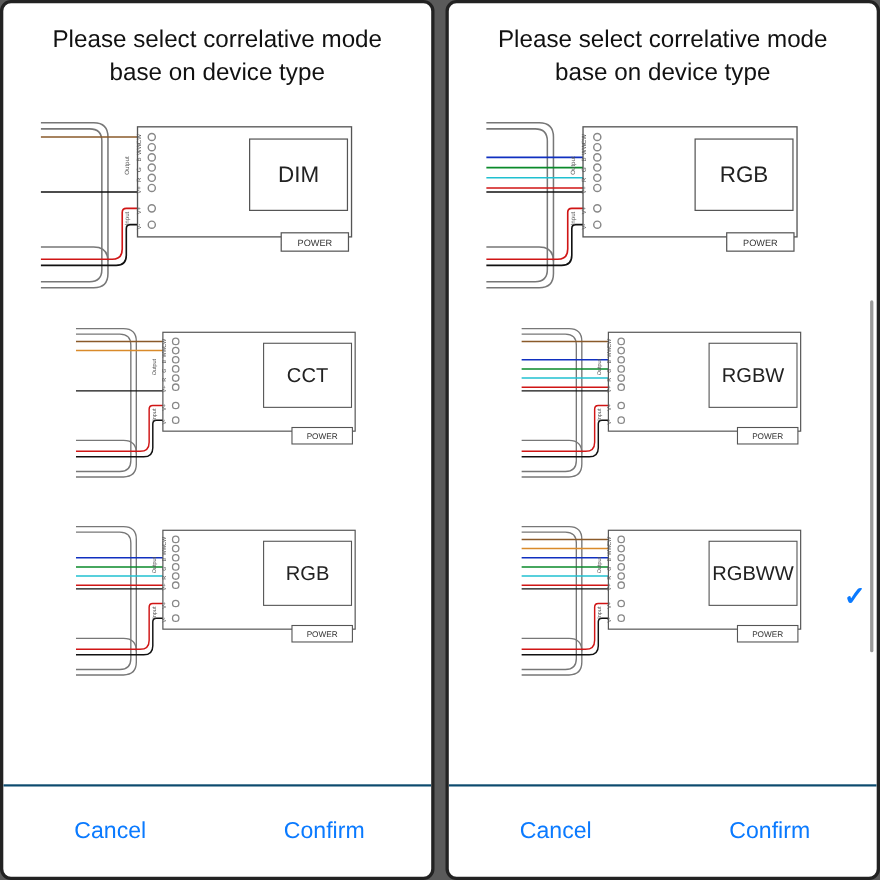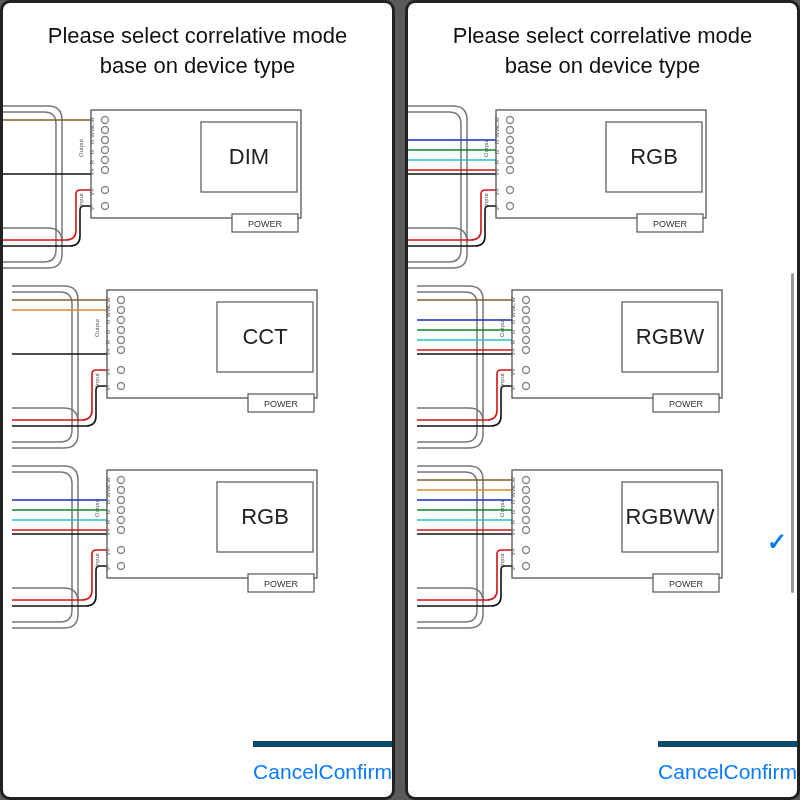--- a/index.html
+++ b/index.html
@@ -19,21 +19,20 @@
     display: flex;
     flex-direction: column;
     overflow: hidden;
     position: relative;
   }
   .phone-inner {
     flex: 1;
     display: flex;
     flex-direction: column;
     overflow: hidden;
-    align-items: flex-end;
   }
   .title {
     text-align: center;
     font-size: 22px;
     color: #111;
     padding: 18px 20px 14px;
     line-height: 1.35;
     font-weight: 400;
   }
   .list {
@@ -56,22 +55,22 @@
   }
   .check {
     width: 40px;
     text-align: center;
     color: #0a7aff;
     font-size: 24px;
     font-weight: 700;
   }
   .buttons {
     display: flex;
-    border-top: 6px solid #0c4a6e;
-    height: 56px;
+    border-top: 2px solid #0c4a6e;
+    height: 84px;
   }
   .btn {
     flex: 1;
     background: none;
     border: none;
     font-size: 21px;
     color: #0a7aff;
     cursor: pointer;
     font-family: inherit;
   }

